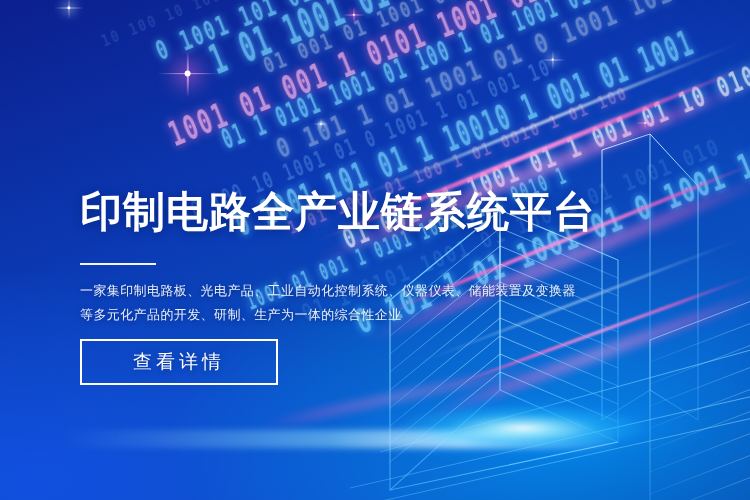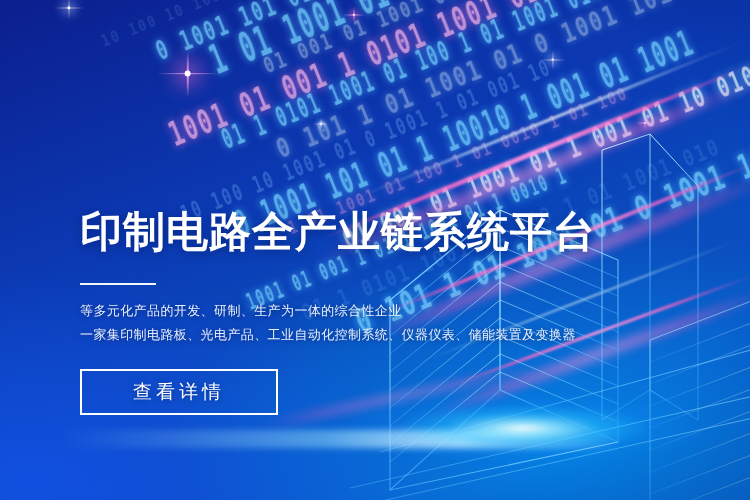--- a/index.html
+++ b/index.html
@@ -82,31 +82,31 @@
     background:radial-gradient(130% 110% at 30% 45%, rgba(0,0,0,0) 55%, rgba(0,10,70,.38) 100%);
   }
 
   
   .content{position:absolute;left:80px;top:186px;width:520px;z-index:9;}
   .eyebrow{
     font-size:27px;line-height:1;color:#eef4ff;font-weight:400;
     letter-spacing:3px;text-shadow:0 1px 6px rgba(0,25,90,.55);
   }
   .headline{
-    margin-top:24px;font-size:42px;line-height:1.07;font-weight:700;color:#ffffff;
+    margin-top:4px;font-size:42px;line-height:1.07;font-weight:700;color:#ffffff;
     letter-spacing:1px;text-shadow:0 2px 10px rgba(0,25,95,.55);white-space:nowrap;
   }
   .rule{margin-top:21px;width:76px;height:2px;background:#ffffff;opacity:.95;}
   .desc{
     margin-top:14px;font-size:13px;line-height:24px;color:#e9f1ff;letter-spacing:.4px;
     text-shadow:0 1px 5px rgba(0,25,90,.6);
   }
   .desc div{white-space:nowrap;}
   .cta{
-    margin-top:22px;display:inline-flex;align-items:center;justify-content:center;
+    margin-top:12px;display:inline-flex;align-items:center;justify-content:center;
     width:198px;height:46px;border:2px solid #ffffff;background:transparent;
     color:#ffffff;font-size:19px;letter-spacing:4px;cursor:pointer;
     text-shadow:0 1px 5px rgba(0,25,90,.5);box-sizing:border-box;
   }
 </style>
 </head>
 <body>
 
 <div id="banner">
 
@@ -261,19 +261,19 @@
   </div>
 
   <div class="burst2"></div>
   <div class="burst"></div>
   <div class="vignette layer"></div>
 
   <div class="content">
     <h1 class="headline">印制电路全产业链系统平台</h1>
     <div class="rule"></div>
     <div class="desc">
+      <div>一家集印制电路板、光电产品、工业自动化控制系统、仪器仪表、储能装置及变换器</div>
       <div>等多元化产品的开发、研制、生产为一体的综合性企业</div>
-      <div>一家集印制电路板、光电产品、工业自动化控制系统、仪器仪表、储能装置及变换器</div>
     </div>
     <button class="cta">查看详情</button>
   </div>
 
 </div>
 
 </body></html>

